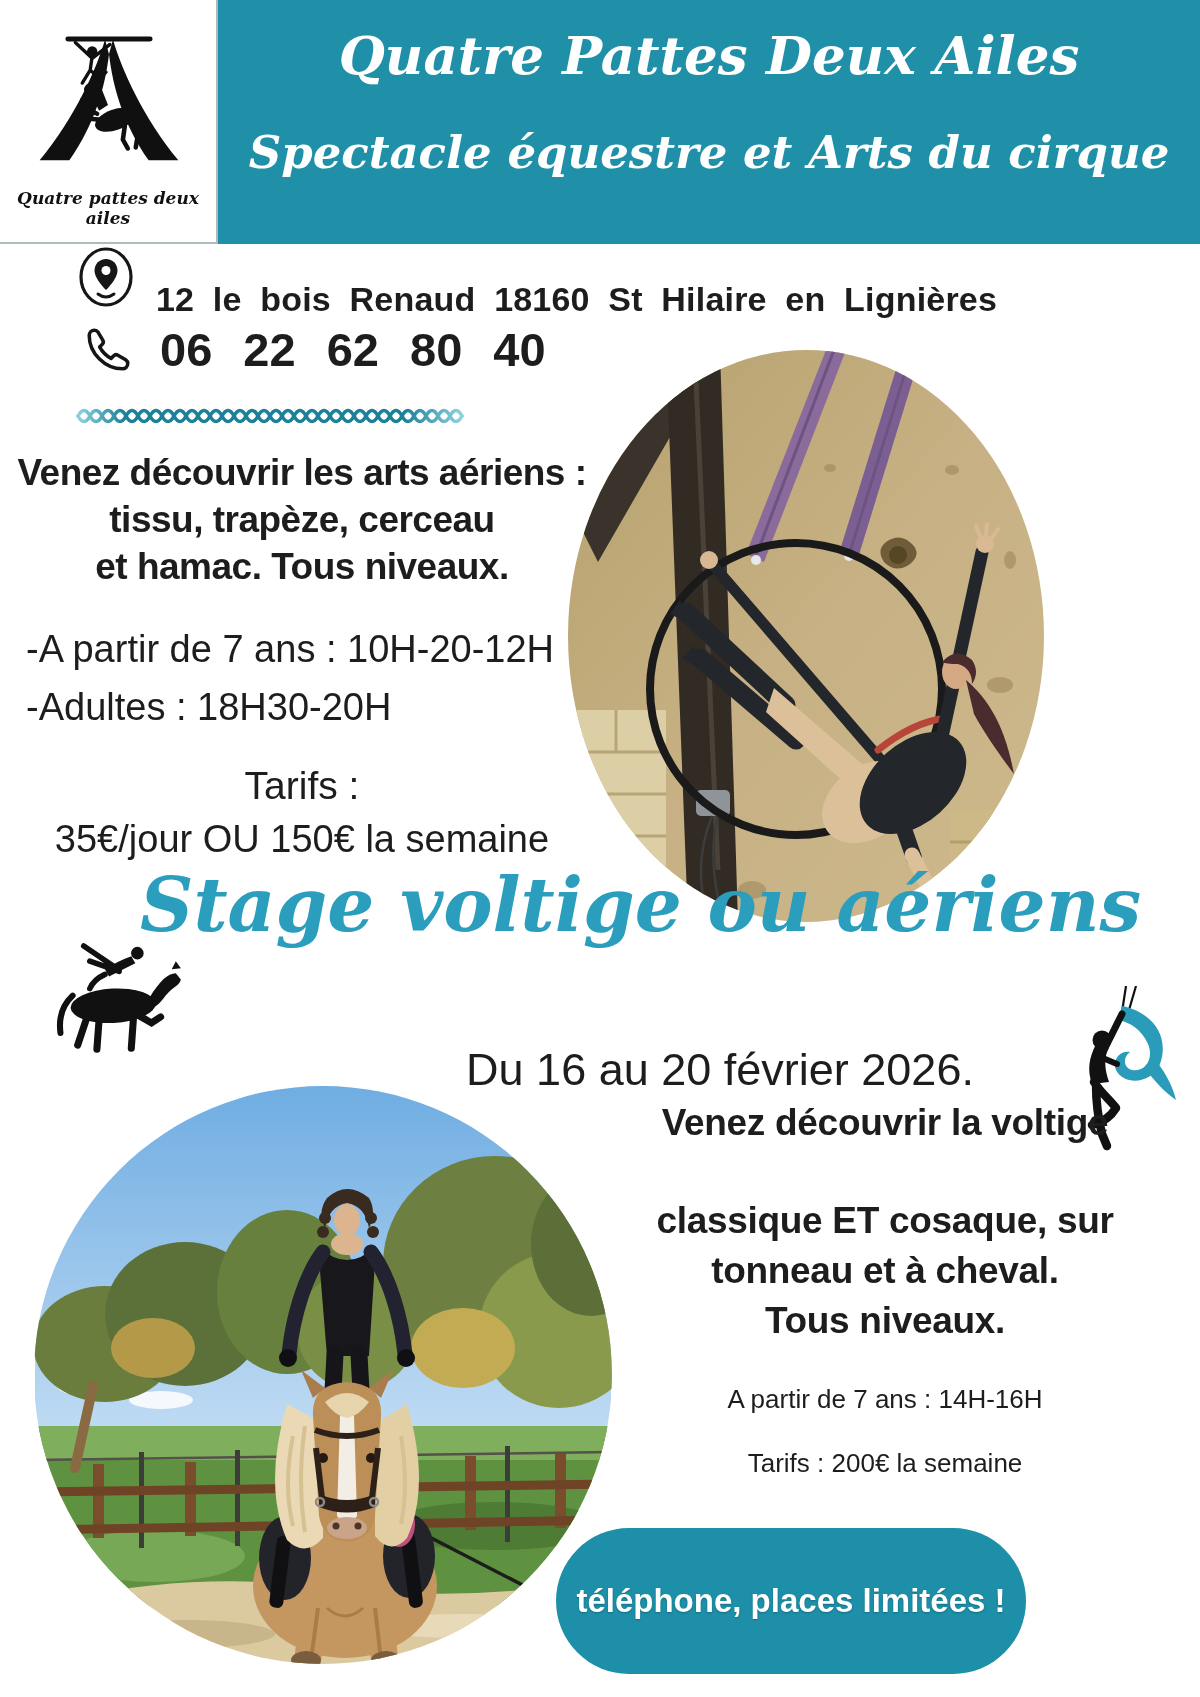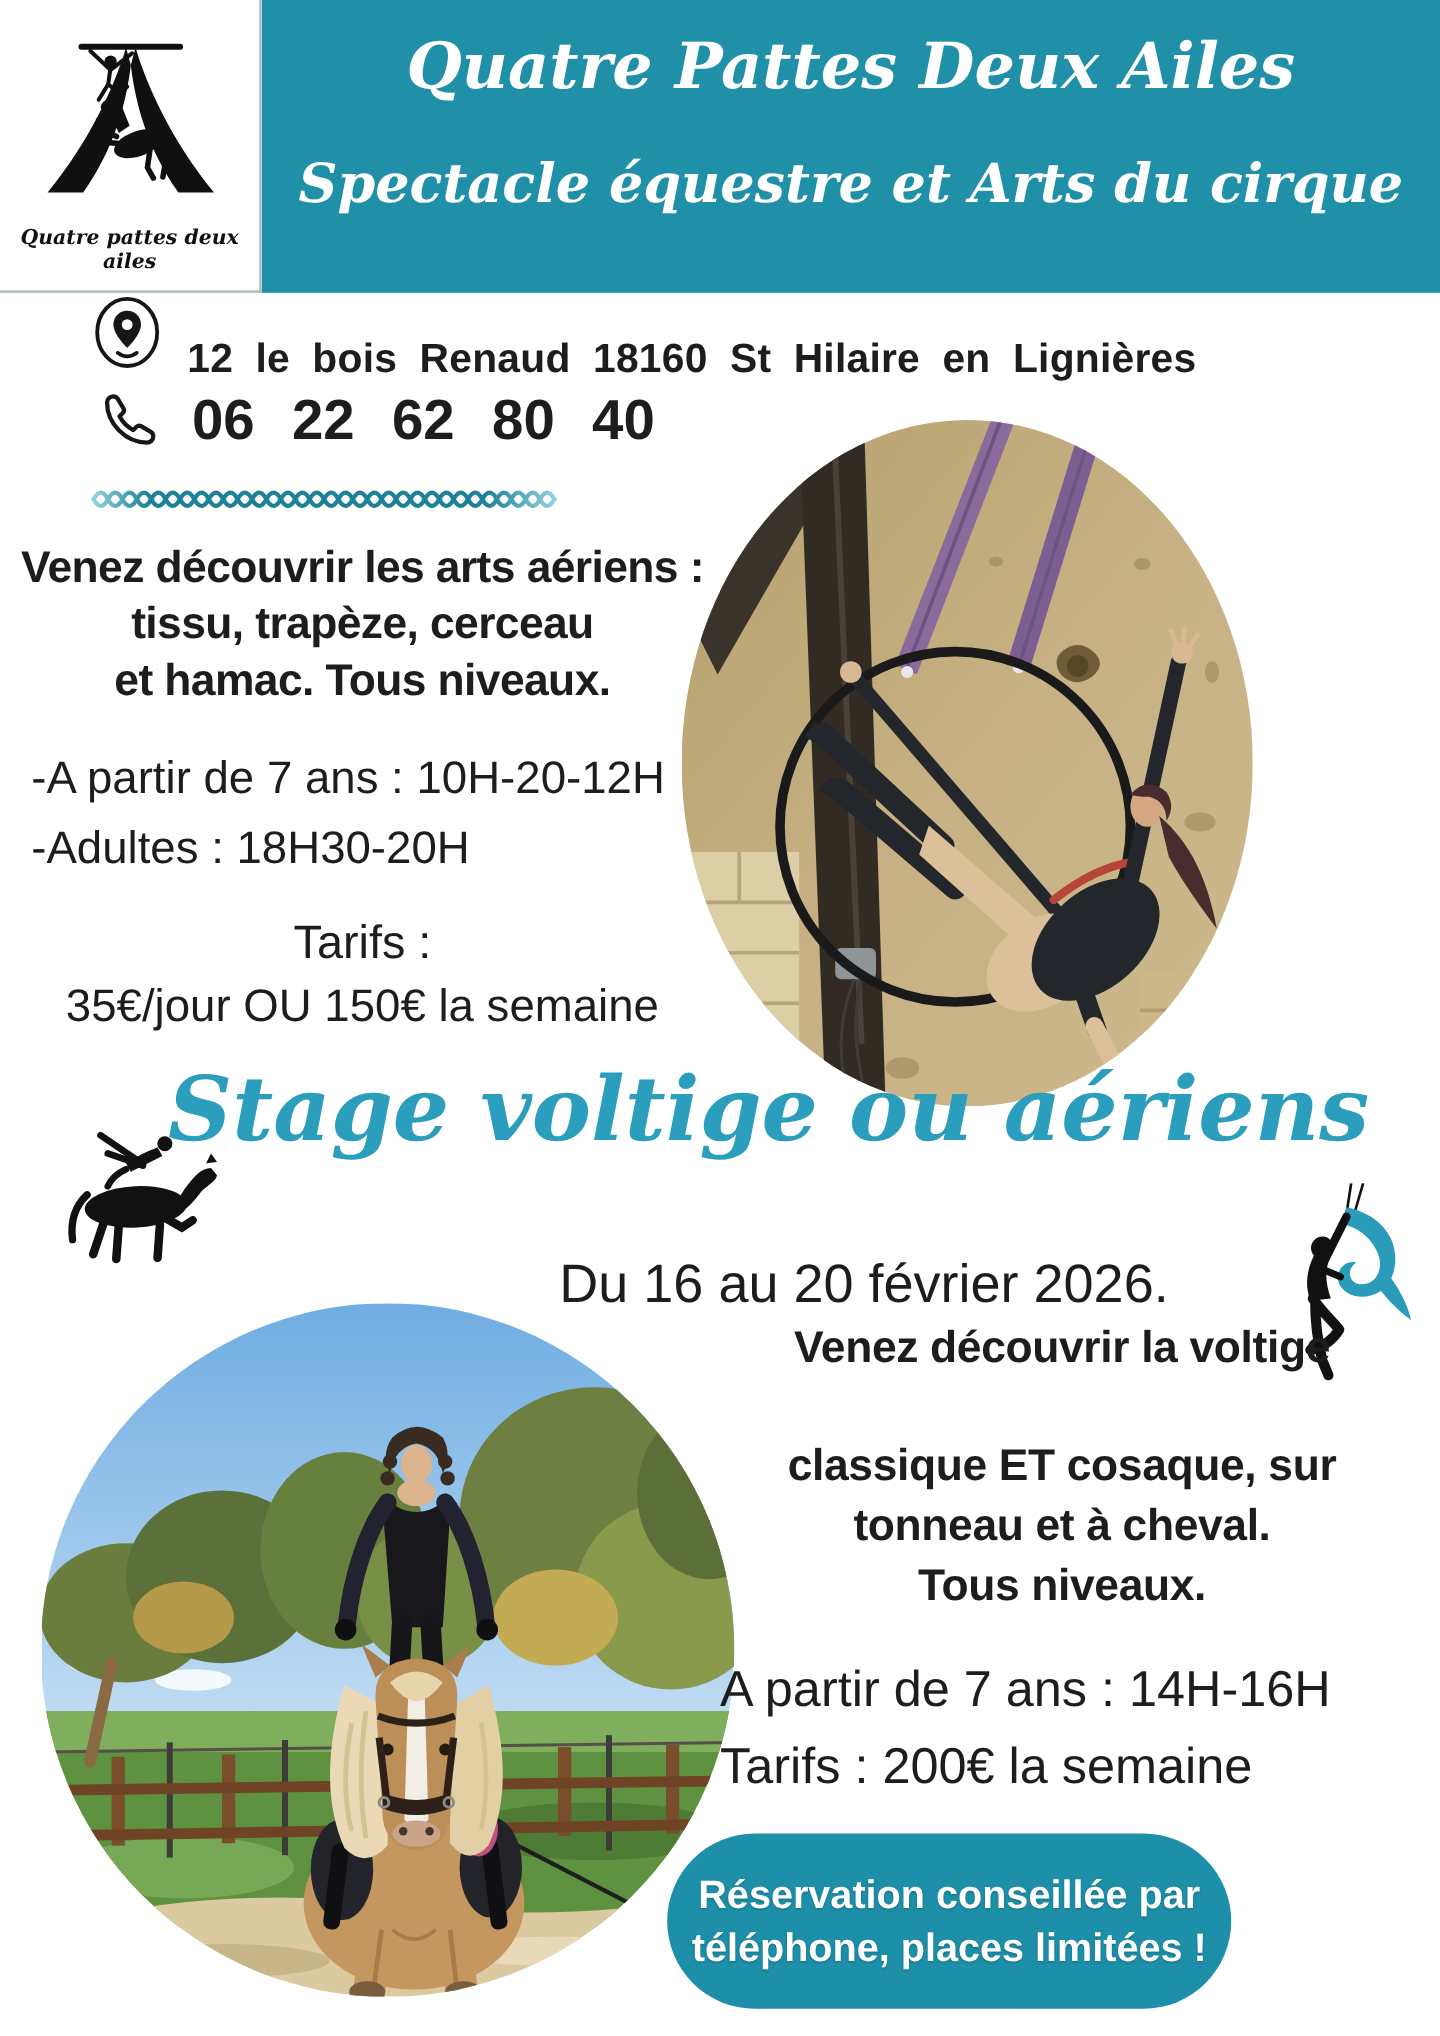--- a/index.html
+++ b/index.html
@@ -38,29 +38,29 @@
 
   
   .photo{position:absolute;border-radius:50%;overflow:hidden;}
   .photo1{left:568px;top:350px;width:476px;height:572px;}
   .photo2{left:34px;top:1086px;width:578px;height:578px;}
   .photo svg{display:block;}
 
   
   .stage-heading{position:absolute;left:140px;top:862px;width:1000px;text-align:center;
         font-family:"DejaVu Serif", serif;font-style:italic;font-weight:700;font-size:74px;
-        color:var(--heading-teal,#2b9dbd);white-space:nowrap;margin-top:20px;}
+        color:var(--heading-teal,#2b9dbd);white-space:nowrap;}
   .vault-sil{position:absolute;left:20px;top:916px;}
   .stage-date{position:absolute;left:400px;top:1044px;width:640px;text-align:center;font-size:45px;white-space:nowrap;}
   .fabric-sil{position:absolute;left:1052px;top:986px;}
 
   
   .v-intro{position:absolute;left:600px;width:570px;text-align:center;font-weight:700;font-size:37px;letter-spacing:-.3px;white-space:nowrap;}
   .v1{top:1102px;} .v2{top:1200px;} .v3{top:1250px;} .v4{top:1300px;}
-  .v-sched{position:absolute;left:600px;width:570px;text-align:left;font-size:42px;white-space:nowrap;}
+  .v-sched{position:absolute;left:600px;width:570px;text-align:center;font-size:26px;white-space:nowrap;}
   .v5{top:1384px;} .v6{top:1448px;}
 
   
   .res-btn{position:absolute;left:556px;top:1528px;width:470px;height:146px;border-radius:73px;
         background:var(--button-teal,#1d8fa8);display:flex;flex-direction:column;justify-content:center;
         text-align:center;color:#fff;font-weight:700;font-size:33px;line-height:44px;
         text-shadow:0 1px 2px rgba(0,0,0,.25);}
 </style>
 </head>
 <body>
@@ -330,17 +330,16 @@
   </div>
 
   <div class="v-intro v1">Venez découvrir la voltige</div>
   <div class="v-intro v2">classique ET cosaque, sur</div>
   <div class="v-intro v3">tonneau et à cheval.</div>
   <div class="v-intro v4">Tous niveaux.</div>
   <div class="v-sched v5">A partir de 7 ans : 14H-16H</div>
   <div class="v-sched v6"><span class="u">Tarifs</span><span> : 200€ la semaine</span></div>
 
   <div class="res-btn">
-    <div>Réservation conseillée par</div>
     <div>téléphone, places limitées !</div>
   </div>
 
 </div>
 
 </body></html>

